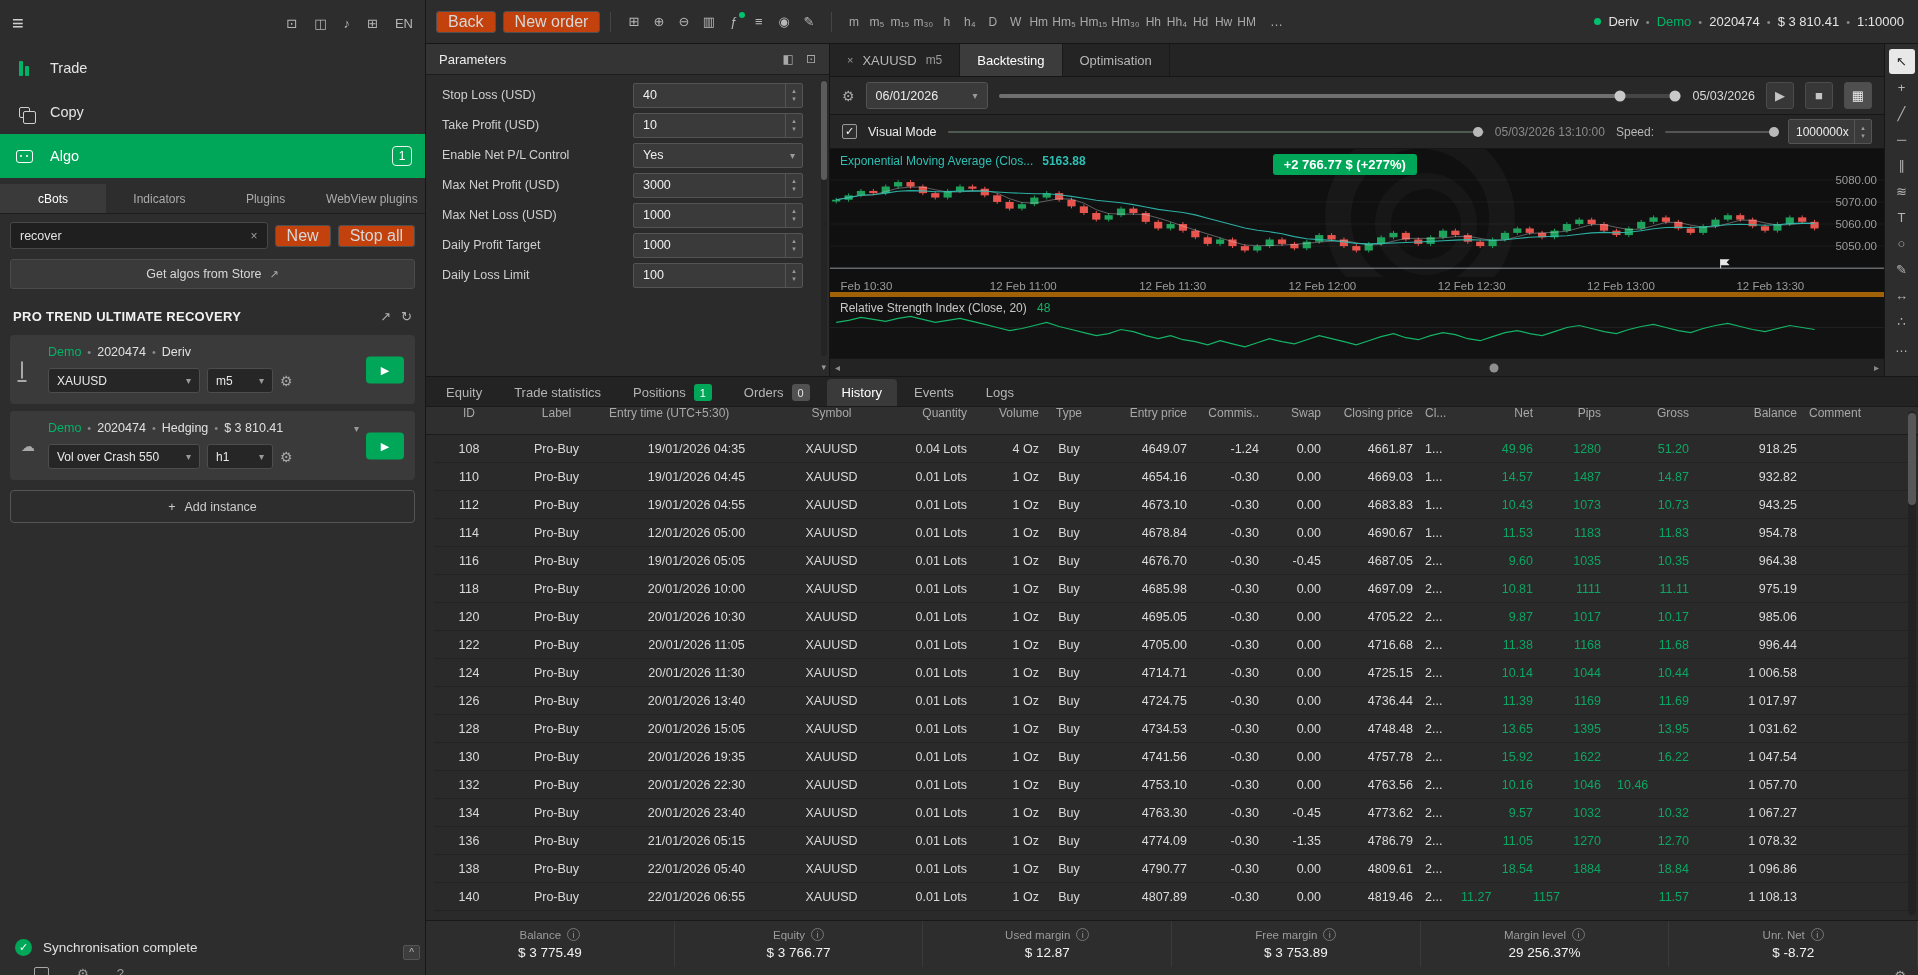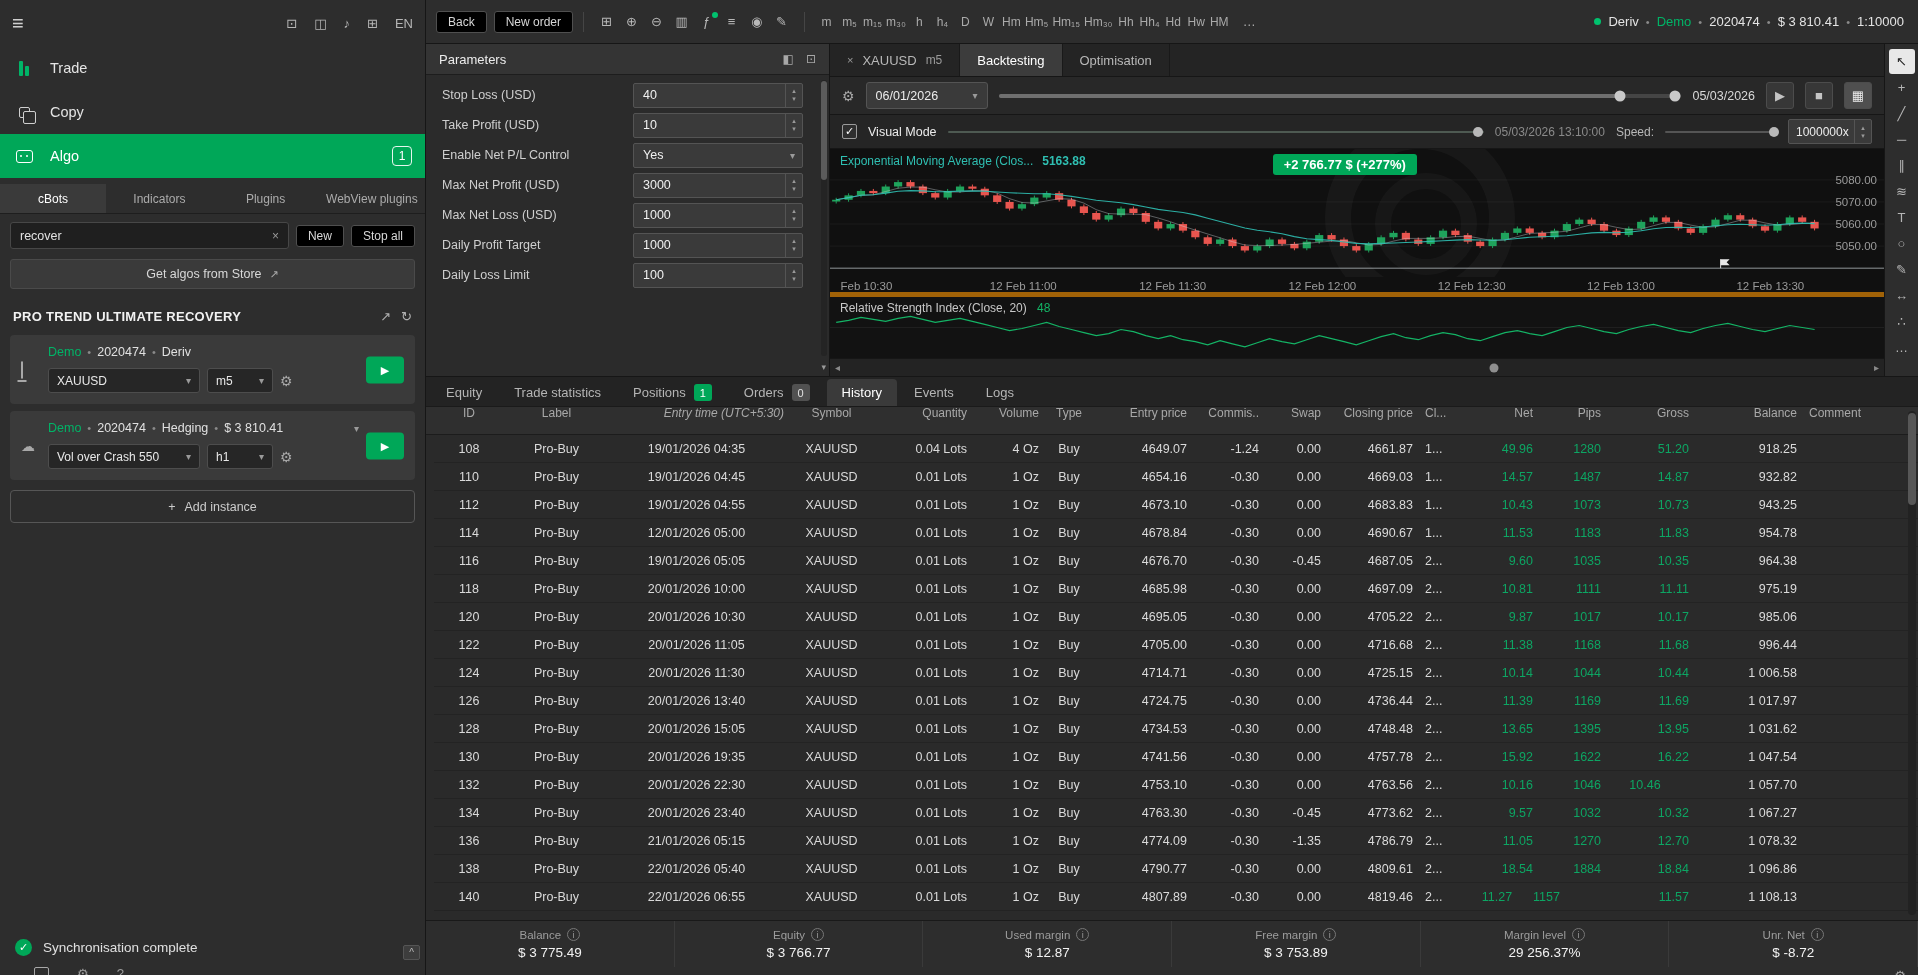--- a/index.html
+++ b/index.html
@@ -26,21 +26,21 @@
   .algo-ico::after{content:"";position:absolute;left:3px;top:4px;width:2.5px;height:2.5px;background:#fff;border-radius:50%;box-shadow:6px 0 #fff}
   .algo-badge{margin-left:auto;margin-right:13px;width:20px;height:20px;border:1px solid rgba(255,255,255,.9);border-radius:4px;
     display:flex;align-items:center;justify-content:center;font-size:12px;color:#fff}
   .sb-tabs{display:flex;height:30px;margin-top:6px;border-bottom:1px solid #1e1e1e}
   .sb-tab{flex:1;display:flex;align-items:center;justify-content:center;font-size:12px;color:#ababab;cursor:pointer;white-space:nowrap}
   .sb-tab.active{color:#fff;background:#3a3a3a}
   .search-row{display:flex;gap:7px;padding:8px 10px;align-items:center}
   .search-input{flex:1;background:#1f1f1f;border:1px solid #474747;height:27px;border-radius:3px;
     display:flex;align-items:center;padding:0 9px;color:#e2e2e2;font-size:12.5px}
   .clear-x{margin-left:auto;color:#9a9a9a;font-size:12px;cursor:pointer}
-  .btn{background:#000000;border:1px solid #4f4f4f;color:#d8d8d8;border-radius:3px;font-size:12px;height:22px;
+  .btn{background:#c2410c;border:1px solid #4f4f4f;color:#d8d8d8;border-radius:3px;font-size:16px;height:22px;
     padding:0 11px;display:flex;align-items:center;justify-content:center;cursor:pointer;white-space:nowrap}
   .store-btn{margin:2px 10px 8px;height:30px;background:#3a3a3a;border:1px solid #4a4a4a;border-radius:3px;
     display:flex;align-items:center;justify-content:center;gap:8px;font-size:12.5px;color:#d8d8d8;cursor:pointer}
   .store-ext{color:#a8a8a8;font-size:11px}
   .bot-title-row{display:flex;align-items:center;padding:12px 13px 4px;gap:10px}
   .bot-title{font-size:13px;font-weight:bold;color:#f2f2f2;letter-spacing:.3px;flex:1}
   .bot-ico{color:#b0b0b0;font-size:13px;cursor:pointer}
   .inst-card{background:#3a3a3a;border-radius:4px;margin:7px 10px 0;padding:10px 56px 11px 38px;position:relative;min-height:66px}
   .inst-kind{position:absolute;left:11px;top:50%;transform:translateY(-50%);color:#a8a8a8;font-size:14px}
   .monitor{width:15px;height:11px;border:1.5px solid #a8a8a8;border-radius:2px;position:relative}
@@ -759,21 +759,21 @@
           <div class="b-tab">
             <div>Events</div>
           </div>
           <div class="b-tab">
             <div>Logs</div>
           </div>
         </div>
       <div class="tbl-head" id="tbl-head">
           <div class="th" style="width: 70px; text-align: center;">ID</div>
           <div class="th" style="width: 105px; text-align: center;">Label</div>
-          <div class="th" style="width: 175px; text-align: right; font-style: italic;">Entry time (UTC+5:30)</div>
+          <div class="th" style="width: 175px; text-align: left;">Entry time (UTC+5:30)</div>
           <div class="th" style="width: 95px; text-align: center;">Symbol</div>
           <div class="th" style="width: 88px; text-align: right;">Quantity</div>
           <div class="th" style="width: 72px; text-align: right;">Volume</div>
           <div class="th" style="width: 60px; text-align: center;">Type</div>
           <div class="th" style="width: 88px; text-align: right;">Entry price</div>
           <div class="th" style="width: 72px; text-align: right;">Commis..</div>
           <div class="th" style="width: 62px; text-align: right;">Swap</div>
           <div class="th" style="width: 92px; text-align: right;">Closing price</div>
           <div class="th" style="width: 48px; text-align: left; padding-left: 12px;">Cl...</div>
           <div class="th" style="width: 72px; text-align: right;">Net</div>
@@ -1019,21 +1019,21 @@
             <div class="td" style="width: 88px; text-align: right;">0.01 Lots</div>
             <div class="td" style="width: 72px; text-align: right;">1 Oz</div>
             <div class="td" style="width: 60px; text-align: center;">Buy</div>
             <div class="td" style="width: 88px; text-align: right;">4753.10</div>
             <div class="td" style="width: 72px; text-align: right;">-0.30</div>
             <div class="td" style="width: 62px; text-align: right;">0.00</div>
             <div class="td" style="width: 92px; text-align: right;">4763.56</div>
             <div class="td" style="width: 48px; text-align: left; padding-left: 12px;">2...</div>
             <div class="td green" style="width: 72px; text-align: right;">10.16</div>
             <div class="td green" style="width: 68px; text-align: right;">1046</div>
-            <div class="td green" style="width: 88px; text-align: center;">10.46</div>
+            <div class="td green" style="width: 88px; text-align: left; padding-left: 16px;">10.46</div>
             <div class="td" style="width: 108px; text-align: right;">1 057.70</div>
             <div class="td" style="width: 86px; text-align: left; padding-left: 12px;"></div>
           </div>
           <div class="trow">
             <div class="td" style="width: 70px; text-align: center;">134</div>
             <div class="td" style="width: 105px; text-align: center;">Pro-Buy</div>
             <div class="td" style="width: 175px; text-align: center;">20/01/2026 23:40</div>
             <div class="td" style="width: 95px; text-align: center;">XAUUSD</div>
             <div class="td" style="width: 88px; text-align: right;">0.01 Lots</div>
             <div class="td" style="width: 72px; text-align: right;">1 Oz</div>
@@ -1093,21 +1093,21 @@
             <div class="td" style="width: 175px; text-align: center;">22/01/2026 06:55</div>
             <div class="td" style="width: 95px; text-align: center;">XAUUSD</div>
             <div class="td" style="width: 88px; text-align: right;">0.01 Lots</div>
             <div class="td" style="width: 72px; text-align: right;">1 Oz</div>
             <div class="td" style="width: 60px; text-align: center;">Buy</div>
             <div class="td" style="width: 88px; text-align: right;">4807.89</div>
             <div class="td" style="width: 72px; text-align: right;">-0.30</div>
             <div class="td" style="width: 62px; text-align: right;">0.00</div>
             <div class="td" style="width: 92px; text-align: right;">4819.46</div>
             <div class="td" style="width: 48px; text-align: left; padding-left: 12px;">2...</div>
-            <div class="td green" style="width: 72px; text-align: center;">11.27</div>
+            <div class="td green" style="width: 72px; text-align: left;">11.27</div>
             <div class="td green" style="width: 68px; text-align: left;">1157</div>
             <div class="td green" style="width: 88px; text-align: right;">11.57</div>
             <div class="td" style="width: 108px; text-align: right;">1 108.13</div>
             <div class="td" style="width: 86px; text-align: left; padding-left: 12px;"></div>
           </div>
           <div class="trow">
             <div class="td" style="width: 70px; text-align: center;">142</div>
             <div class="td" style="width: 105px; text-align: center;"></div>
             <div class="td" style="width: 175px; text-align: center;"></div>
             <div class="td" style="width: 95px; text-align: center;"></div>

